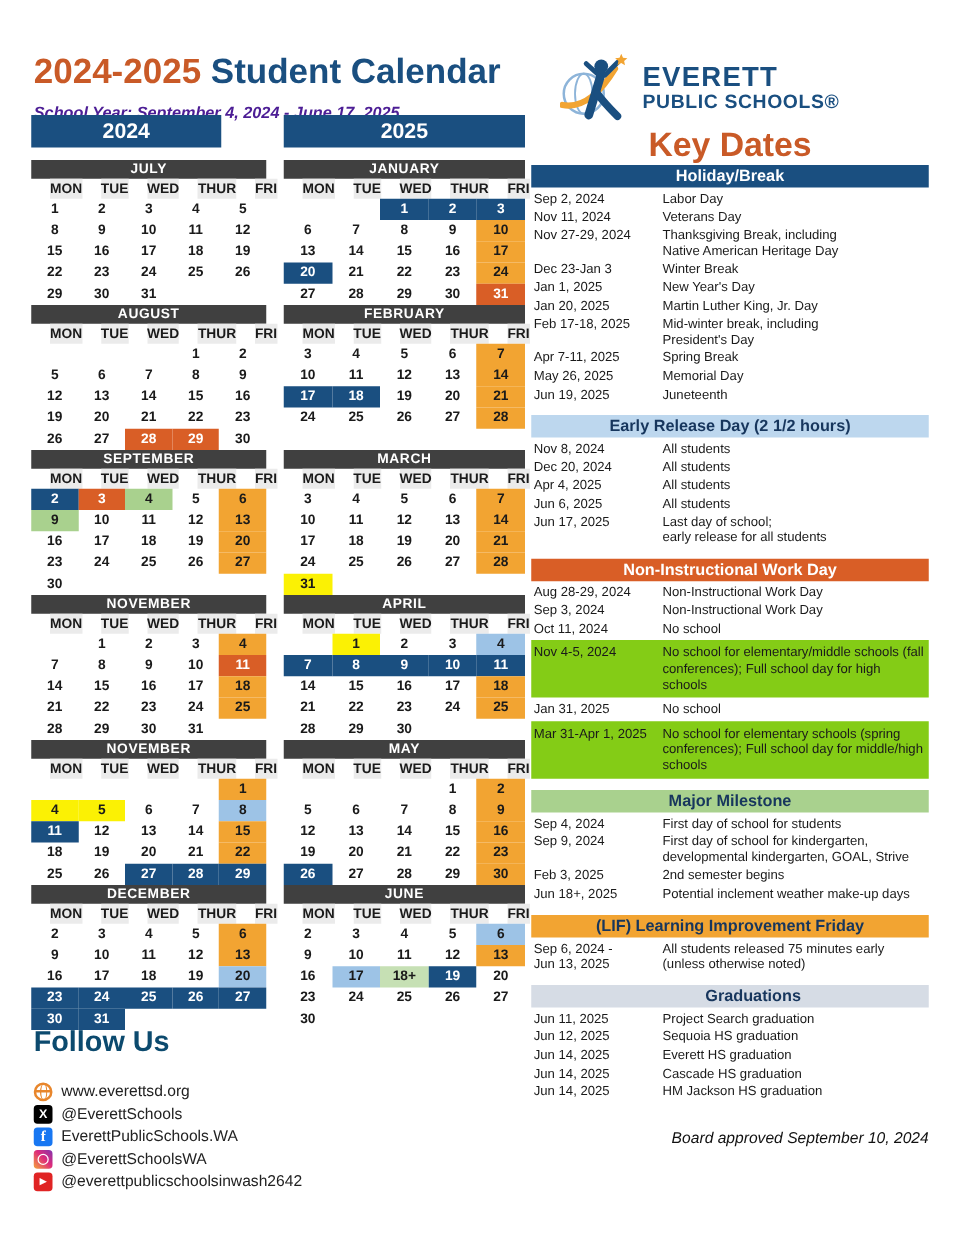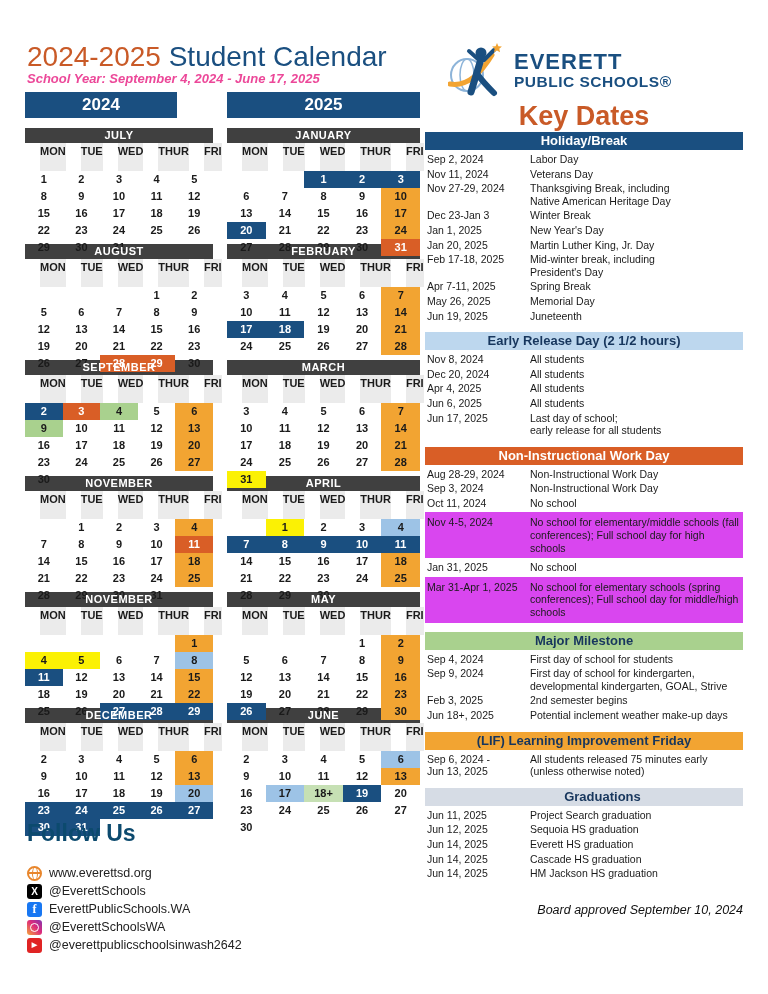--- a/index.html
+++ b/index.html
@@ -1,24 +1,24 @@
 <!DOCTYPE html>
 <html><head>
 <meta charset="utf-8">
 <style>
   * { margin:0; padding:0; box-sizing:border-box; }
   body { font-family:"Liberation Sans", sans-serif; background:#ffffff; color:#1a1a1a; }
   .page { position:relative; width:768px; height:994px; background:#fff; overflow:hidden; }
 
   
   .title-block { position:absolute; left:27px; top:42px; }
-  .main-title { font-size:28px; font-weight:normal; line-height:1.05; }
+  .main-title { font-size:28px; font-weight:bold; line-height:1.05; }
   .main-title .ty { color:#C95A27; }
   .main-title .tr { color:#1A4F80; }
-  .subtitle { font-size:13px; font-style:italic; font-weight:bold; color:#ec4899; margin-top:0; }
+  .subtitle { font-size:13px; font-style:italic; font-weight:bold; color:#4c1d95; margin-top:11px; }
 
   .logo { position:absolute; left:448px; top:42px; display:flex; align-items:center; gap:8px; }
   .logo-text .l1 { color:#1A4F80; font-size:22px; font-weight:bold; letter-spacing:1px; line-height:1; }
   .logo-text .l2 { color:#1A4F80; font-size:15.5px; font-weight:bold; letter-spacing:0.5px; line-height:1.15; }
 
   .year-banner { position:absolute; top:92px; height:26px; background:#1A4F80; color:#fff;
     font-size:17px; font-weight:bold; text-align:center; line-height:26px; }
   #banner-2024 { left:25px; width:152px; }
   #banner-2025 { left:227px; width:193px; }
 
@@ -27,21 +27,21 @@
 
   
   .cal-col { position:absolute; top:128px; }
   #cal-col-2024 { left:25px; width:188px; }
   #cal-col-2025 { left:227px; width:193px; }
   .month { height:116px; }
   .month-header { background:#404040; color:#fff; font-size:11px; font-weight:bold;
     text-align:center; height:15px; line-height:15px; letter-spacing:0.5px; }
   .week { display:grid; grid-template-columns:repeat(5,1fr); }
   .day-cell { background:#EBEBEB; color:#1a1a1a; font-size:11px; font-weight:bold;
-    text-align:center; height:28px; line-height:16px;margin-left:15px; }
+    text-align:center; height:16px; line-height:16px;margin-left:15px; }
   .date-cell { font-size:11px; font-weight:bold; text-align:center; height:17px; line-height:17px; color:#1a1a1a; }
   .hl-blue      { background:#1A4F80; color:#fff; }
   .hl-redorange { background:#D95E26; color:#fff; }
   .hl-orange    { background:#F2A432; }
   .hl-yellow    { background:#FBF104; }
   .hl-ltblue    { background:#9DC3E6; }
   .hl-green     { background:#A9D18E; }
   .hl-ltgreen   { background:#C6E0B4; }
 
   
@@ -50,21 +50,21 @@
   .kd-header { height:18px; line-height:18px; font-size:13px; font-weight:bold; text-align:center; margin-bottom:2px; }
   .style-navy     { background:#1A4F80; color:#fff; }
   .style-paleblue { background:#BDD7EE; color:#17365D; }
   .style-redorange{ background:#D95E26; color:#fff; }
   .style-green    { background:#A9D18E; color:#17365D; }
   .style-orange   { background:#F2A432; color:#17365D; }
   .style-gray     { background:#D6DCE5; color:#17365D;padding-left:37px; }
   .kd-row { display:flex; font-size:10.5px; line-height:1.2; padding:1px 2px; }
   .kd-date { width:103px; flex-shrink:0; white-space:pre-line; }
   .kd-desc { flex:1; white-space:pre-line; }
-  .kd-yellow { background:#d946ef; padding-top:4px; padding-bottom:4px; margin:2px 0; }
+  .kd-yellow { background:#84cc16; padding-top:4px; padding-bottom:4px; margin:2px 0; }
 
   
   .follow-us { position:absolute; left:27px; top:820px; }
   .fu-title { color:#0c4a6e; font-size:23px; font-weight:bold; margin-bottom:17px; }
   .fu-item { display:flex; align-items:center; height:18px; font-size:12.5px; color:#222; }
   .fu-icon { width:15px; height:15px; border-radius:3px; display:inline-flex; align-items:center;
     justify-content:center; font-size:10px; font-weight:bold; color:#fff; margin-right:7px; flex-shrink:0; }
   .globe-icon { background:#fff; border:2px solid #E8862C; border-radius:50%; position:relative; }
   .globe-icon::before { content:""; position:absolute; top:-1px; bottom:-1px; left:2.5px; right:2.5px;
     border-left:1.5px solid #E8862C; border-right:1.5px solid #E8862C; border-radius:50%; }

